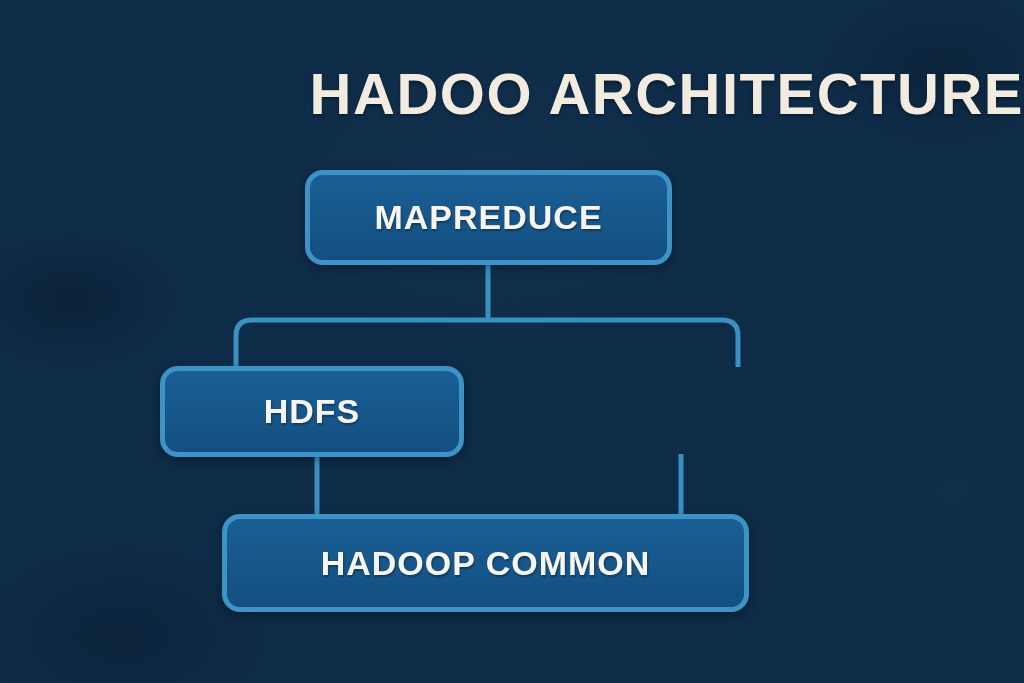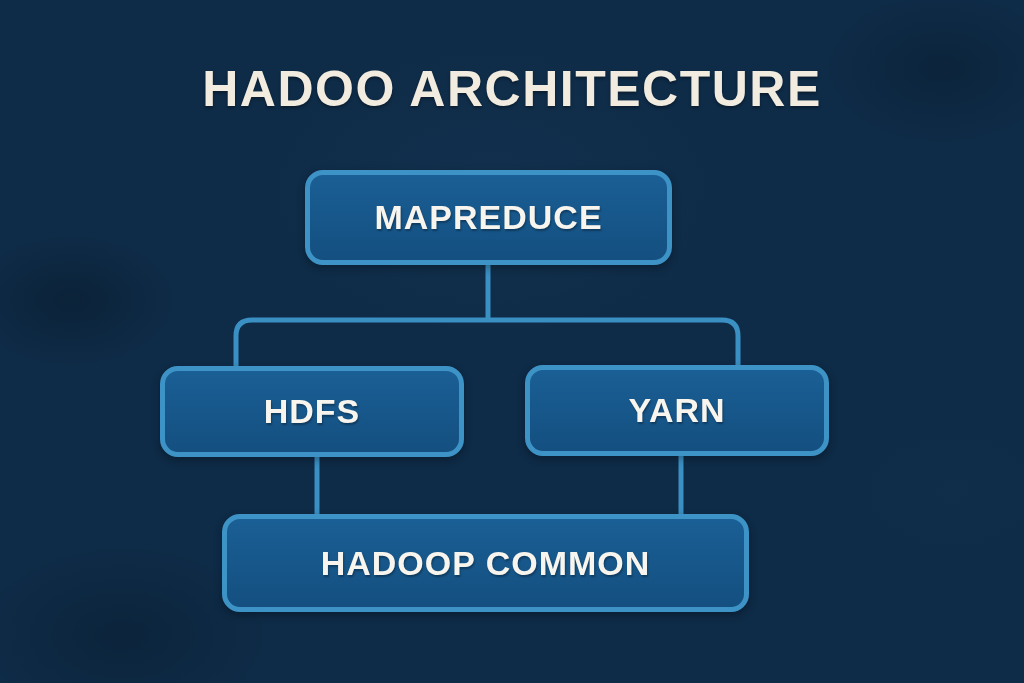--- a/index.html
+++ b/index.html
@@ -19,22 +19,22 @@
       radial-gradient(170px 110px at 92% 10%, rgba(0,0,0,0.16), transparent 70%),
       radial-gradient(210px 130px at 12% 93%, rgba(0,0,0,0.16), transparent 70%),
       radial-gradient(180px 120px at 93% 72%, rgba(20,50,80,0.25), transparent 70%),
       radial-gradient(340px 220px at 48% 28%, rgba(60,100,140,0.10), transparent 70%);
   }
   .title {
     position: absolute;
     left: 0;
     top: 60px;
     width: 100%;
-    text-align: center;
-    font-size: 50px;
+    text-align: right;
+    font-size: 58px;
     font-weight: bold;
     letter-spacing: 1.5px;
     color: #f1ecdf;
     text-shadow: 0 2px 3px rgba(0,0,0,0.35);
     white-space: nowrap;
   }
   .node {
     position: absolute;
     box-sizing: border-box;
     border: 5px solid #3e93c6;
@@ -84,21 +84,18 @@
   </svg>
 
   <div class="node node-hdfs">
     <span class="label">HDFS</span>
   </div>
 
   <div class="node node-mapreduce">
     <span class="label">MAPREDUCE</span>
   </div>
 
-  <div class="node node-yarn">
-    <span class="label">YARN</span>
-  </div>
 
   <div class="node node-hadoop-common">
     <span class="label">HADOOP COMMON</span>
   </div>
 
 </div>
 
 </body></html>

